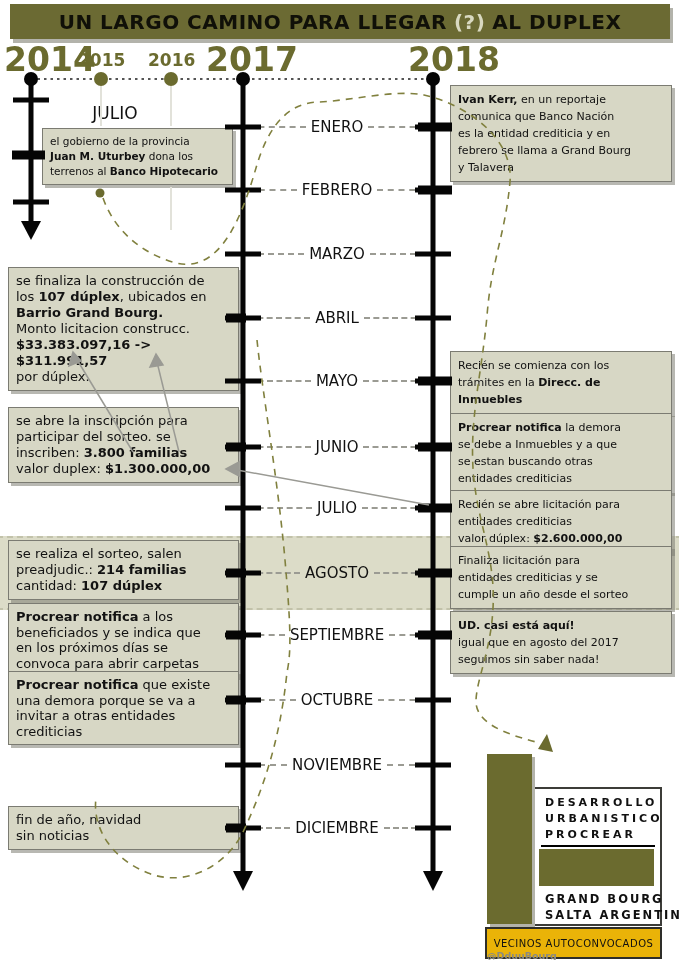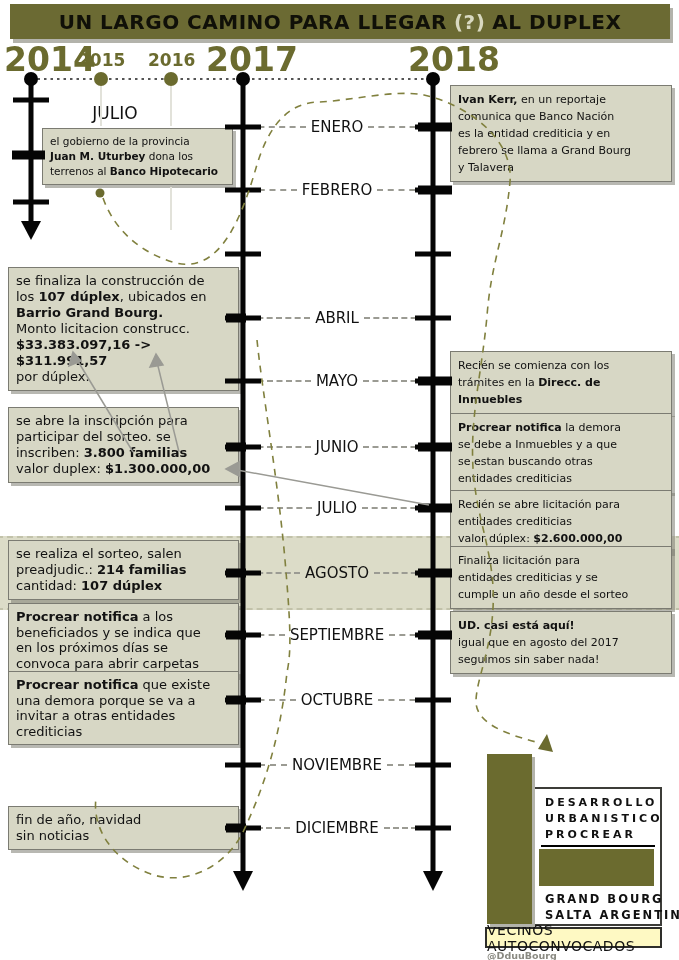--- a/index.html
+++ b/index.html
@@ -32,22 +32,22 @@
   .logo-bar{position:absolute;left:487px;top:754px;width:45px;height:170px;background:#6b6b2f;
             box-shadow:3px 3px 0 #b3b3ab;z-index:4;}
   .logo-box{position:absolute;left:491px;top:787px;width:171px;height:139px;border:2px solid #3c3c38;
             background:#fff;z-index:3;box-sizing:border-box;}
   .logo-text{position:absolute;left:52px;top:6px;font-weight:bold;font-size:11px;line-height:16px;
              letter-spacing:3px;color:#111;white-space:nowrap;}
   .logo-rule{position:absolute;left:48px;top:56px;width:114px;border-top:2px solid #000;}
   .logo-rect{position:absolute;left:46px;top:60px;width:115px;height:37px;background:#6b6b2f;}
   .logo-text2{position:absolute;left:52px;top:102px;font-weight:bold;font-size:11.5px;line-height:16px;
               letter-spacing:2px;color:#111;white-space:nowrap;}
-  .vecinos{position:absolute;left:485px;top:927px;width:177px;height:21px;border:2px solid #2e2e2a;
-           background:#fef9c3;display:flex;align-items:center;justify-content:center;font-size:14px;
+  .vecinos{position:absolute;left:485px;top:927px;width:177px;height:32px;border:2px solid #2e2e2a;
+           background:#eab308;display:flex;align-items:center;justify-content:center;font-size:10px;
            letter-spacing:.5px;color:#111;z-index:3;box-sizing:border-box;}
   .handle{position:absolute;left:487px;top:950px;font-size:9.5px;font-weight:bold;color:#8a8a82;z-index:3;}
   svg.overlay{position:absolute;left:0;top:0;z-index:4;pointer-events:none;}
 </style>
 </head>
 <body>
 
 <div class="stage">
 
   <div class="titlebar">
@@ -65,20 +65,25 @@
   <div class="band"></div>
 
   <div class="mrow" style="top:117px;">
       <span class="dash"></span>
       <span class="mlabel">ENERO</span>
       <span class="dash"></span>
     </div>
   <div class="mrow" style="top:180px;">
       <span class="dash"></span>
       <span class="mlabel">FEBRERO</span>
+      <span class="dash"></span>
+    </div>
+  <div class="mrow" style="top:244px;">
+      <span class="dash"></span>
+      <span class="mlabel">MARZO</span>
       <span class="dash"></span>
     </div>
   <div class="mrow" style="top:308px;">
       <span class="dash"></span>
       <span class="mlabel">ABRIL</span>
       <span class="dash"></span>
     </div>
   <div class="mrow" style="top:371px;">
       <span class="dash"></span>
       <span class="mlabel">MAYO</span>

